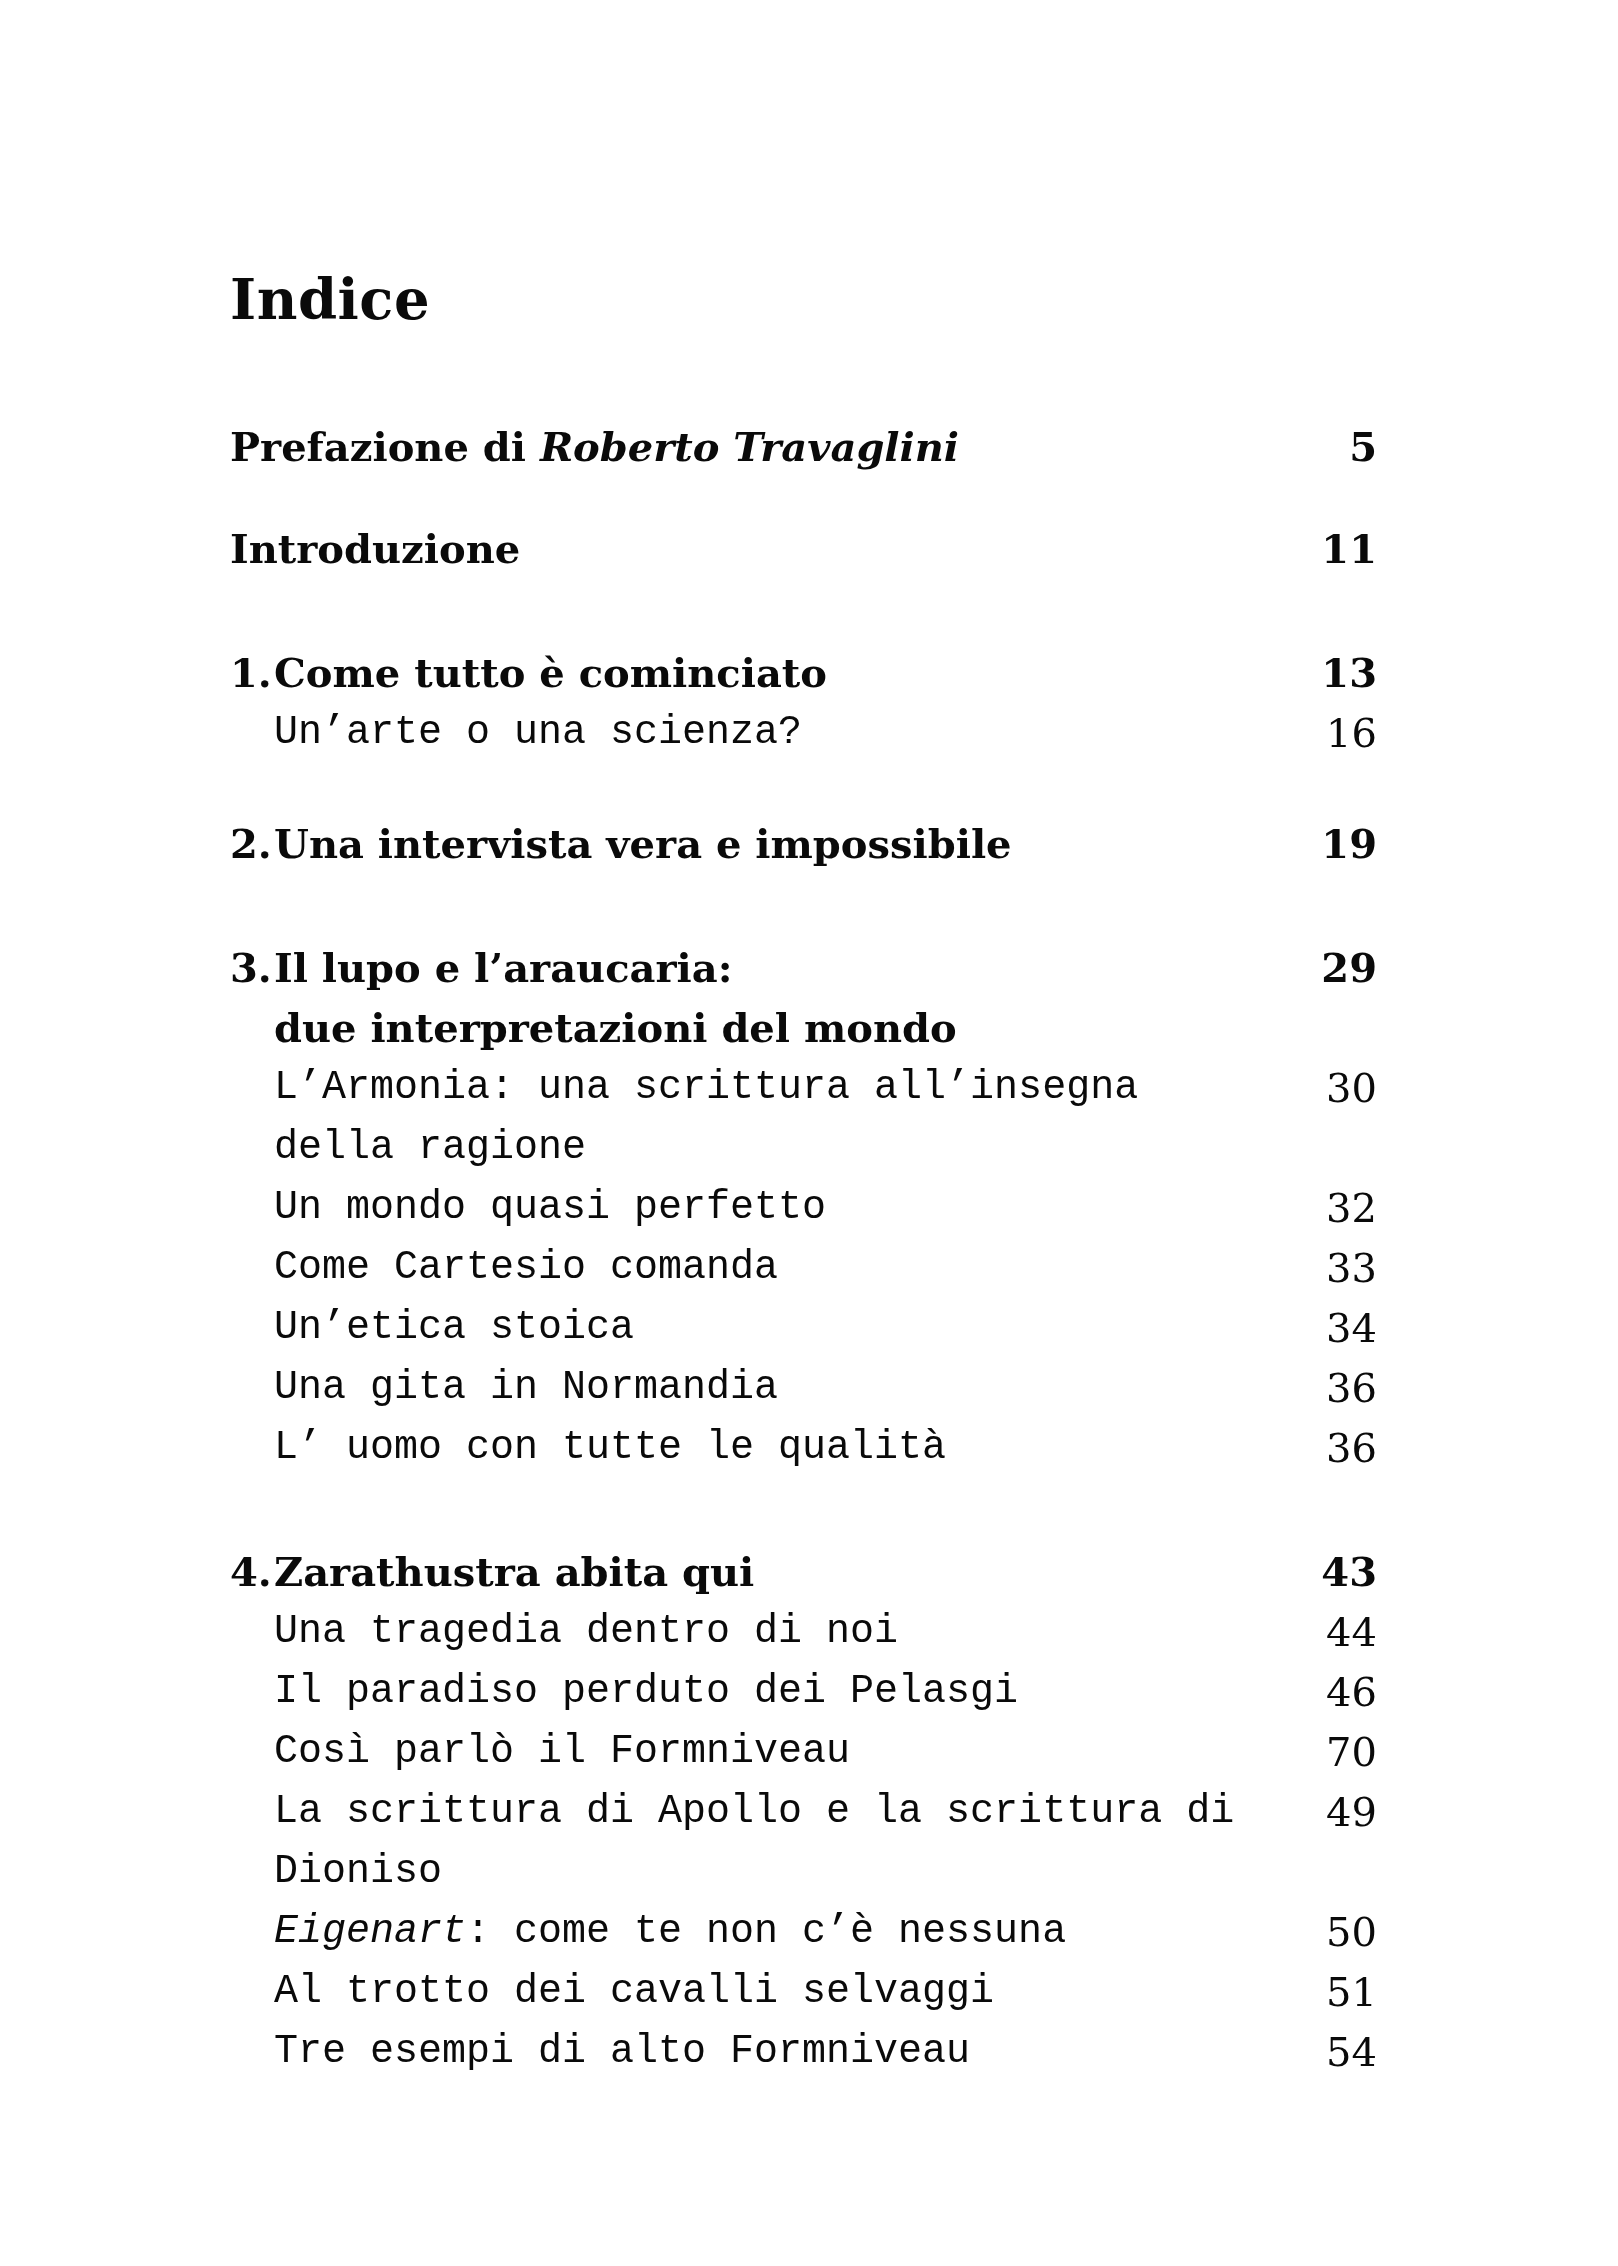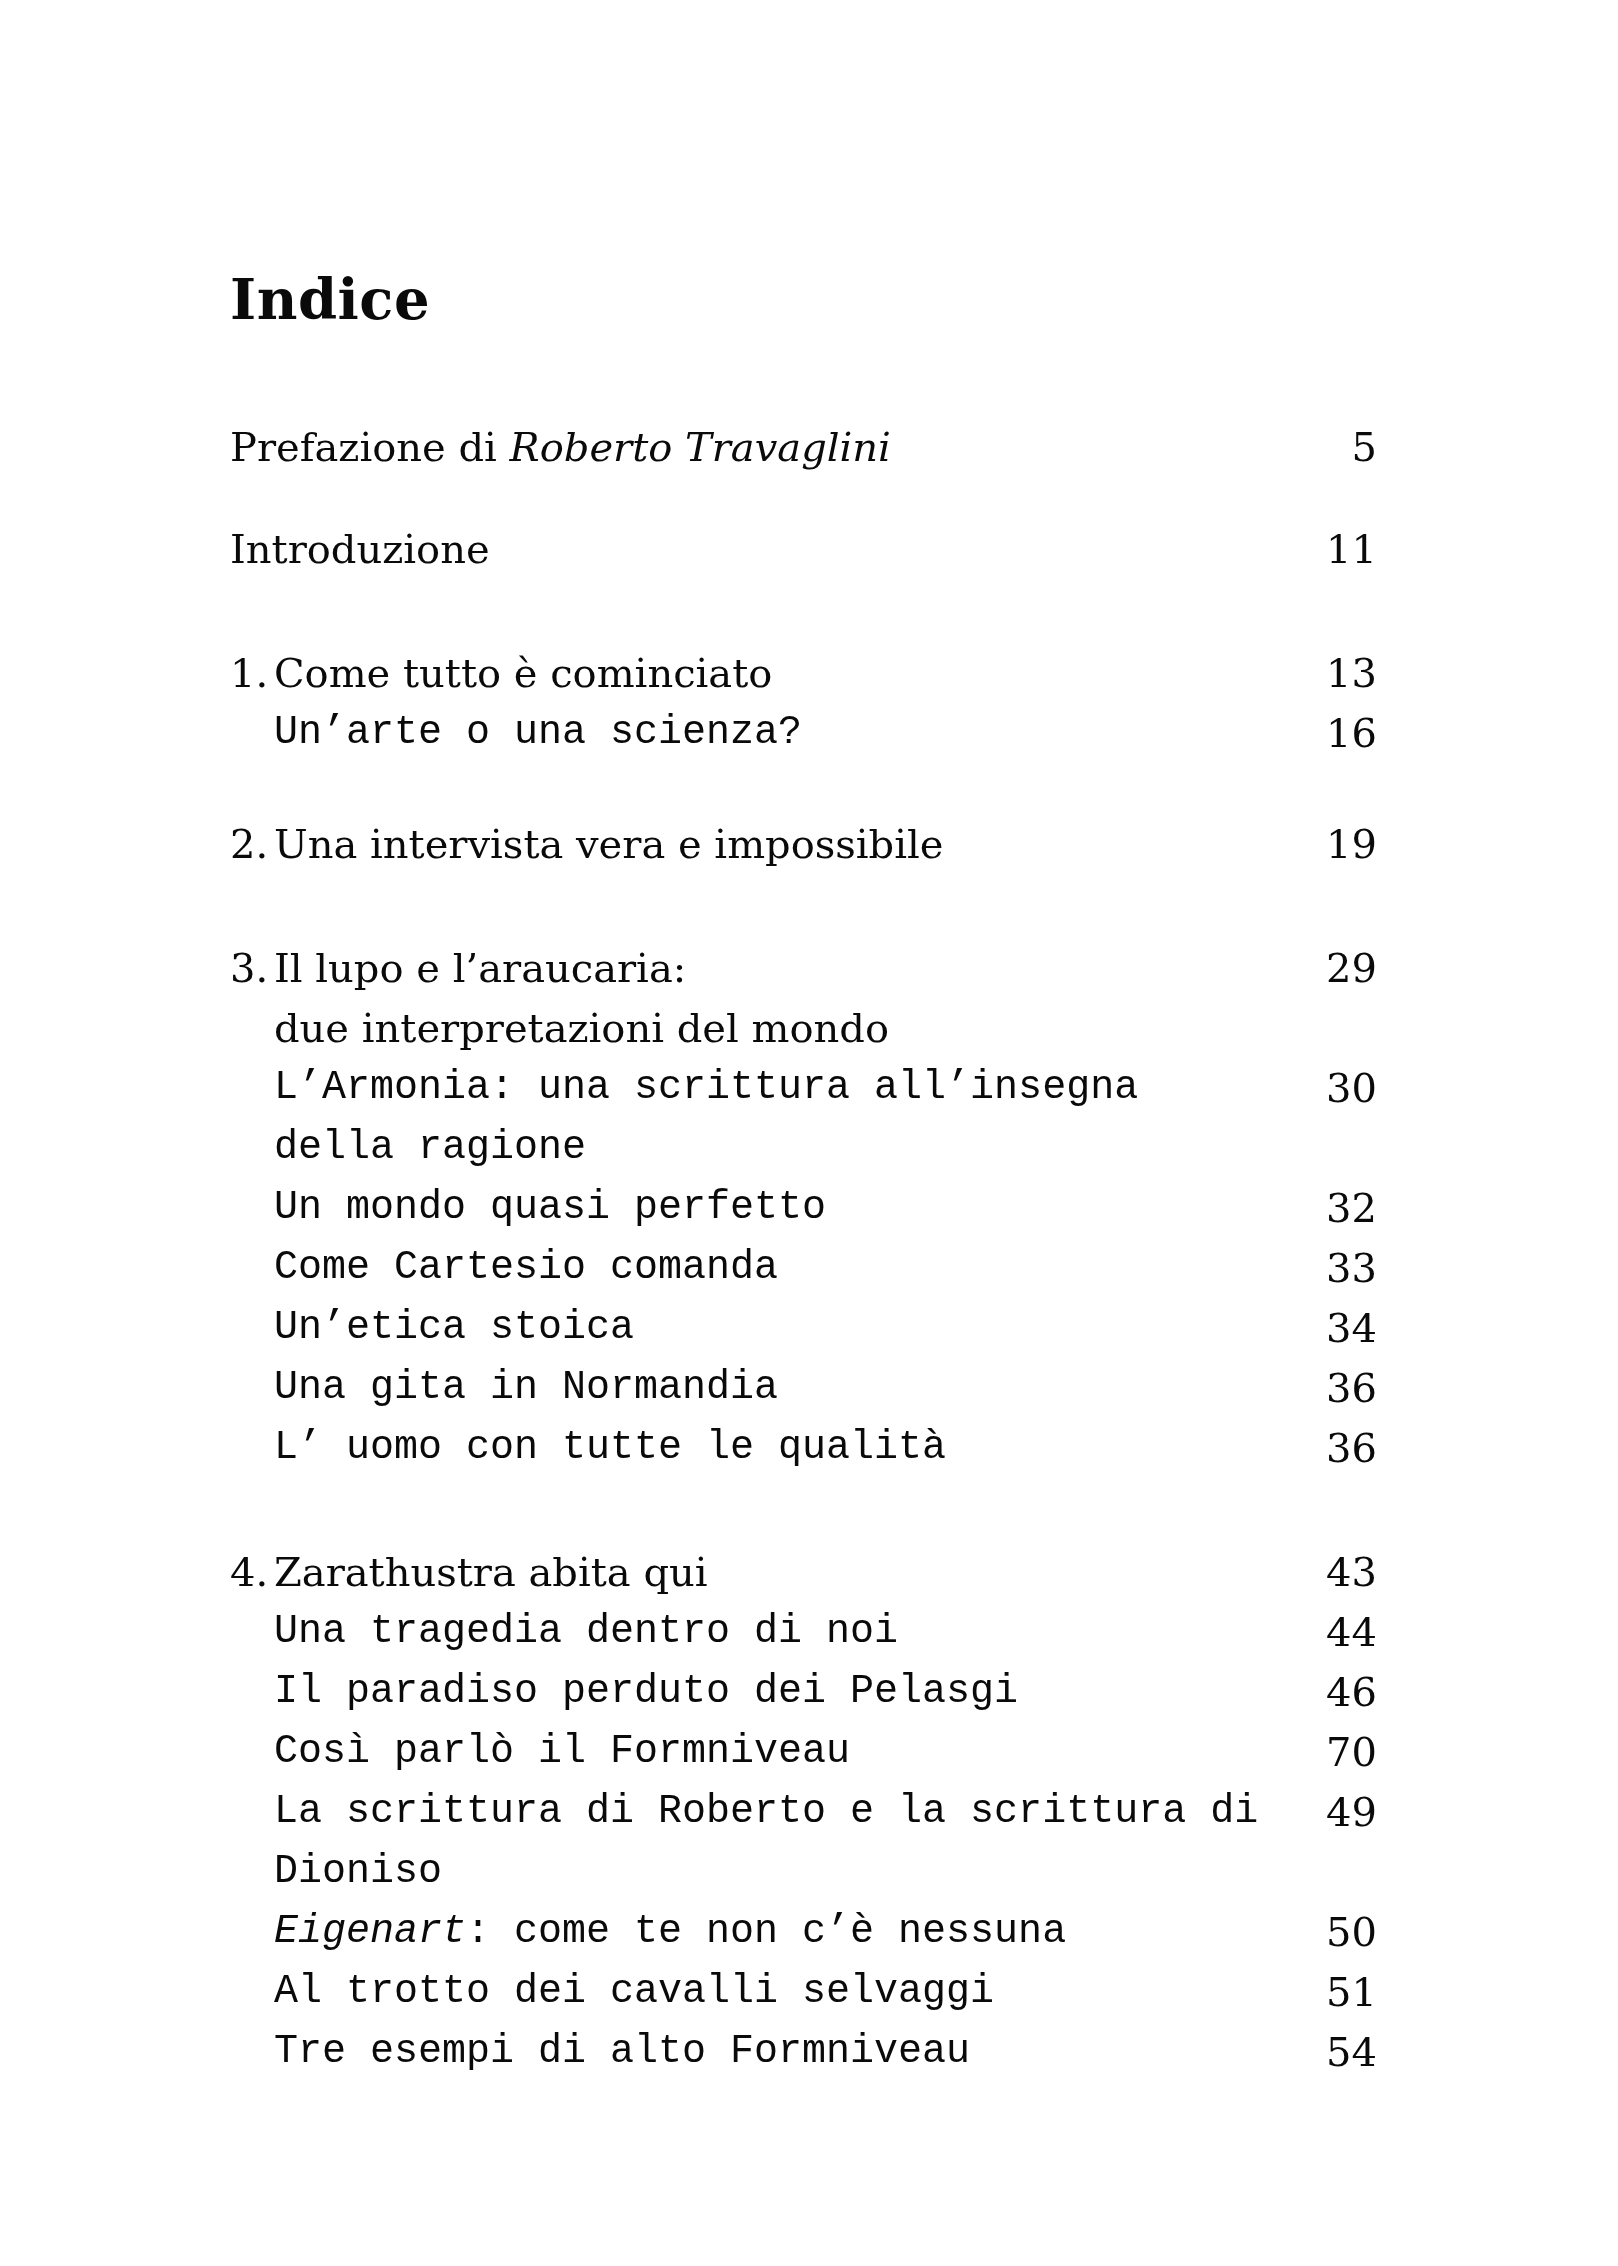--- a/index.html
+++ b/index.html
@@ -44,21 +44,21 @@
   .row .entry {
     flex: 1 1 auto;
     padding-right: 18.3px;
   }
   .row .pg {
     flex: 0 0 91px;
     text-align: right;
     white-space: nowrap;
   }
   .row.top, .row.chapter {
-    font-weight: normal;
+    font-weight: bold;
   }
   .row.sub {
     font-weight: normal;
   }
   .row.sub .entry {
     padding-left: 44px;
     font-family: Liberation Mono, monospace;
   }
   .it { font-style: italic; }
   .gap-sm { margin-top: 42px; justify-content: space-between; }
@@ -142,21 +142,21 @@
     </div>
     <div class="row sub">
       <span class="entry">Il paradiso perduto dei Pelasgi</span>
       <span class="pg">46</span>
     </div>
     <div class="row sub">
       <span class="entry">Così parlò il Formniveau</span>
       <span class="pg">70</span>
     </div>
     <div class="row sub">
-      <span class="entry">La scrittura di Roberto e la scrittura di Dioniso</span>
+      <span class="entry">La scrittura di Apollo e la scrittura di Dioniso</span>
       <span class="pg">49</span>
     </div>
     <div class="row sub">
       <span class="entry"><span class="it">Eigenart</span><span>: come te non c’è nessuna</span></span>
       <span class="pg">50</span>
     </div>
     <div class="row sub">
       <span class="entry">Al trotto dei cavalli selvaggi</span>
       <span class="pg">51</span>
     </div>

